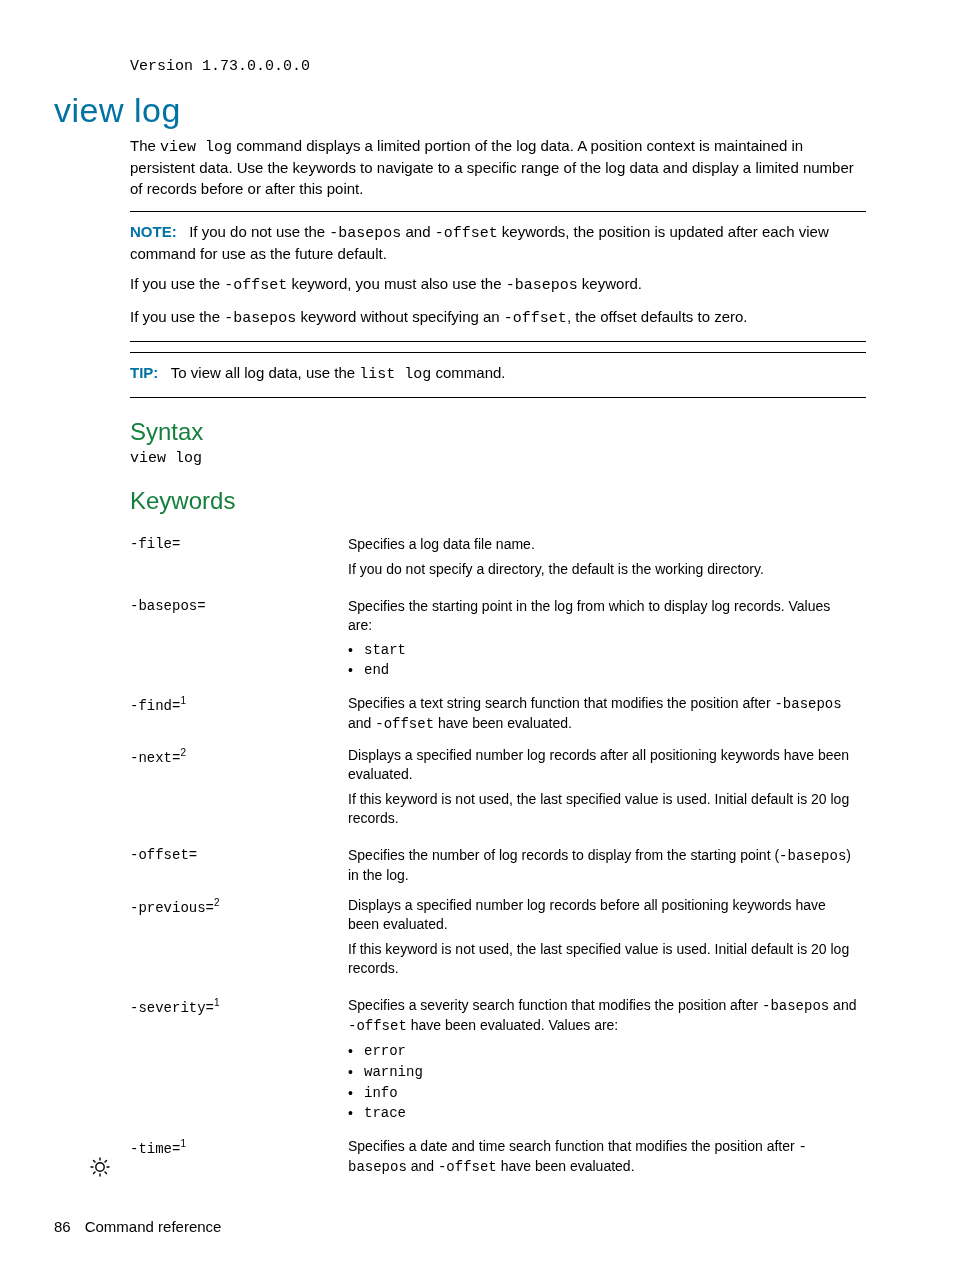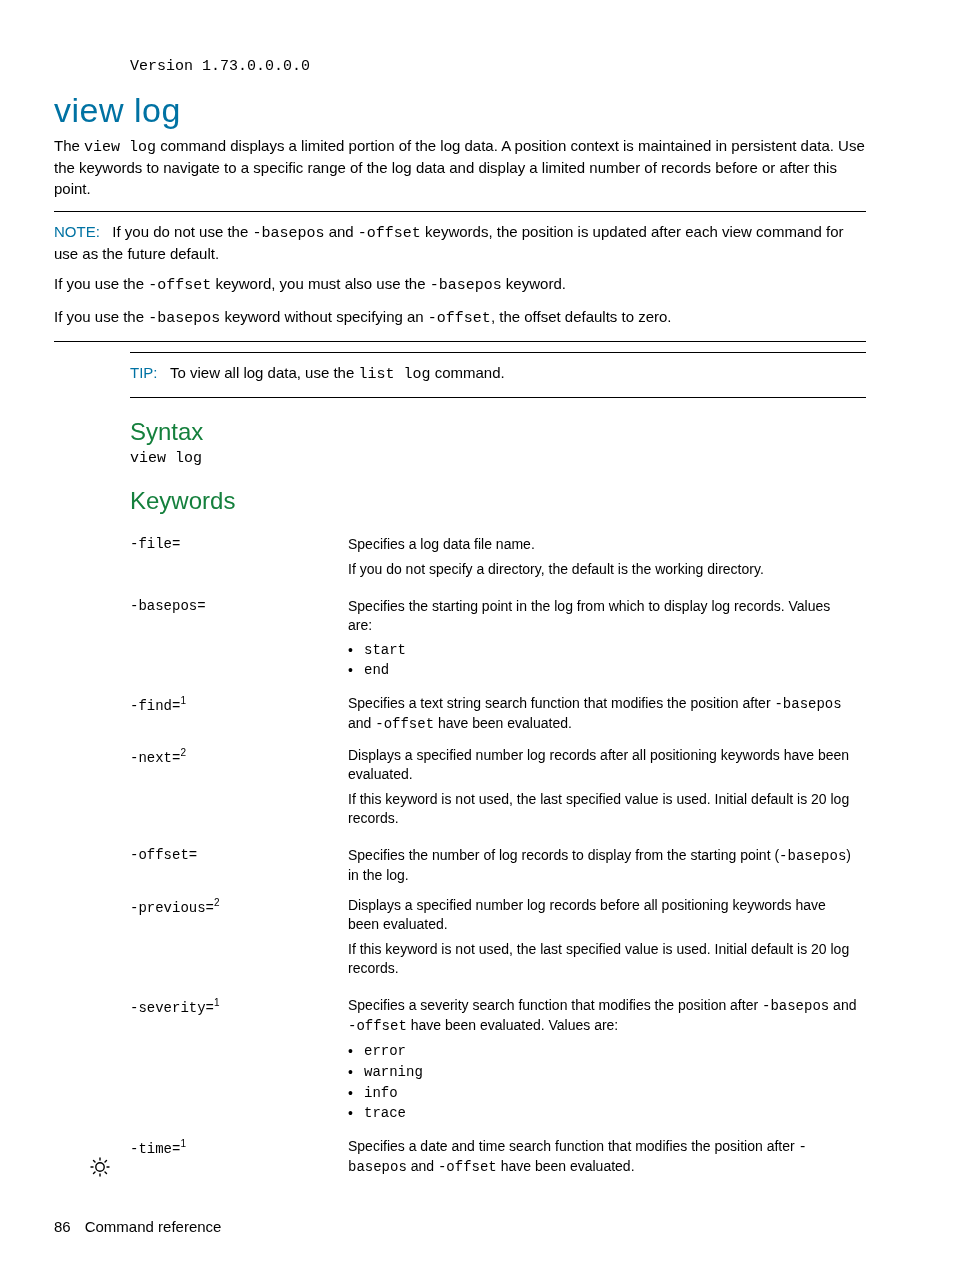--- a/index.html
+++ b/index.html
@@ -25,37 +25,38 @@
   }
   h1.main-heading {
     font-family: Arial, Helvetica, sans-serif;
     font-weight: 300;
     font-size: 34px;
     color: #0072a3;
     margin: 0 0 6px 0;
     letter-spacing: 0.5px;
   }
   .body-block {
+    margin-left: 76px;
   }
   p.body {
     font-size: 15px;
     line-height: 1.35;
     margin: 4px 0 10px 0;
   }
   .code {
     font-family: "Courier New", Courier, monospace;
   }
   hr.rule {
     border: none;
     border-top: 1px solid #000;
     margin: 12px 0 10px 0;
   }
   .note-label, .tip-label {
     color: #0072a3;
-    font-weight: normal;
+    font-weight: bold;
     font-size: 15px;
   }
   .tip-row {
     display: flex;
     align-items: flex-end;
     margin-left: 34px;
   }
   .tip-icon {
     width: 28px;
     flex: 0 0 28px;

